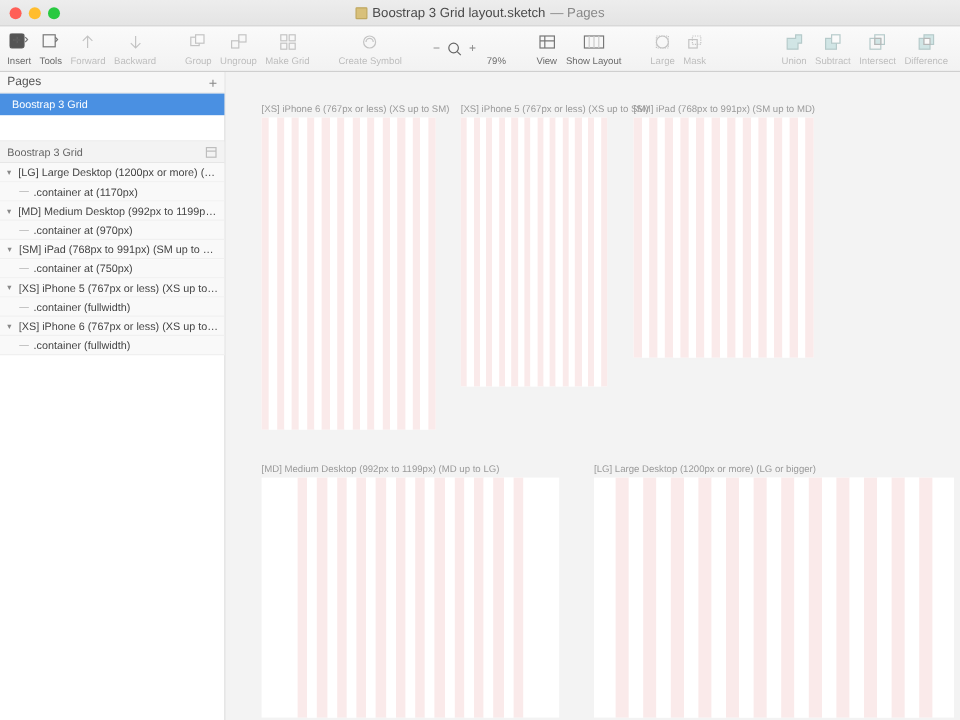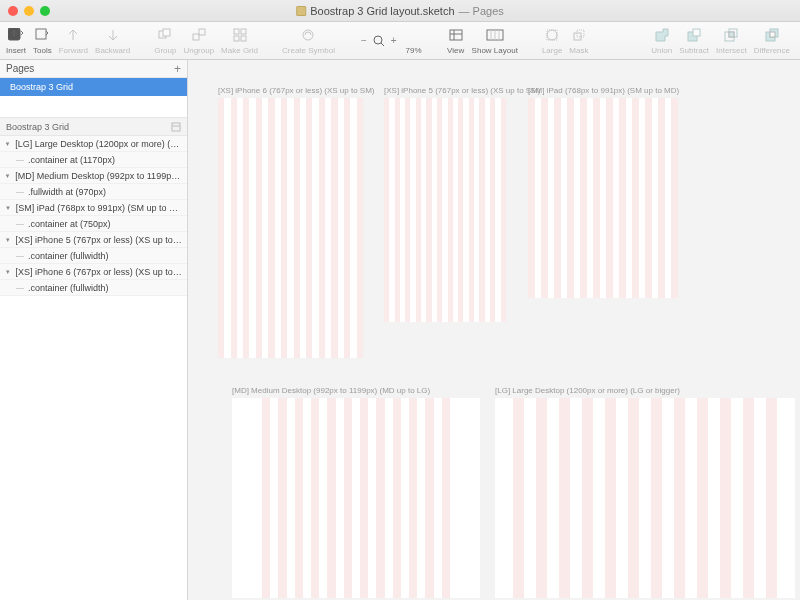--- a/index.html
+++ b/index.html
@@ -49,21 +49,21 @@
 .art .lbl { position: absolute; top: -12px; left: 0; font-size: 8px; color: #9a9a9a; white-space: nowrap; }
 .stripes { position: absolute; inset: 0; display: flex; }
 .stripes span { flex: 1; }
 .stripes span:nth-child(odd) { background: #faeaea; }
 .stripes span:nth-child(even) { background: #fff; }
 
 
 .a1 { left: 30px; top: 38px; width: 145px; height: 260px; }
 .a2 { left: 196px; top: 38px; width: 122px; height: 224px; }
 .a3 { left: 340px; top: 38px; width: 150px; height: 200px; }
-.a4 { left: 44px; top: 338px; width: 248px; height: 200px; }
+.a4 { left: 30px; top: 338px; width: 248px; height: 200px; }
 .a5 { left: 307px; top: 338px; width: 300px; height: 200px; }
 .a4 .stripes, .a5 .stripes { left: 30px; right: 30px; top: 0; bottom: 0; position: absolute; }
 .a5 .stripes { left: 18px; right: 18px; }
 </style>
 </head>
 <body>
 
 <div class="titlebar">
   <div class="traffic">
     <span class="tl-close"></span>
@@ -282,21 +282,21 @@
         <div class="layer-row indent">
           <span class="eq">—</span>
           <span class="txt">.container at (1170px)</span>
         </div>
         <div class="layer-row">
           <span class="disclosure">▾</span>
           <span class="txt">[MD] Medium Desktop (992px to 1199px) (M…</span>
         </div>
         <div class="layer-row indent">
           <span class="eq">—</span>
-          <span class="txt">.fullwidth at (970px)</span>
+          <span class="txt">.container at (970px)</span>
         </div>
         <div class="layer-row">
           <span class="disclosure">▾</span>
           <span class="txt">[SM] iPad (768px to 991px) (SM up to MD)</span>
         </div>
         <div class="layer-row indent">
           <span class="eq">—</span>
           <span class="txt">.container at (750px)</span>
         </div>
         <div class="layer-row">

